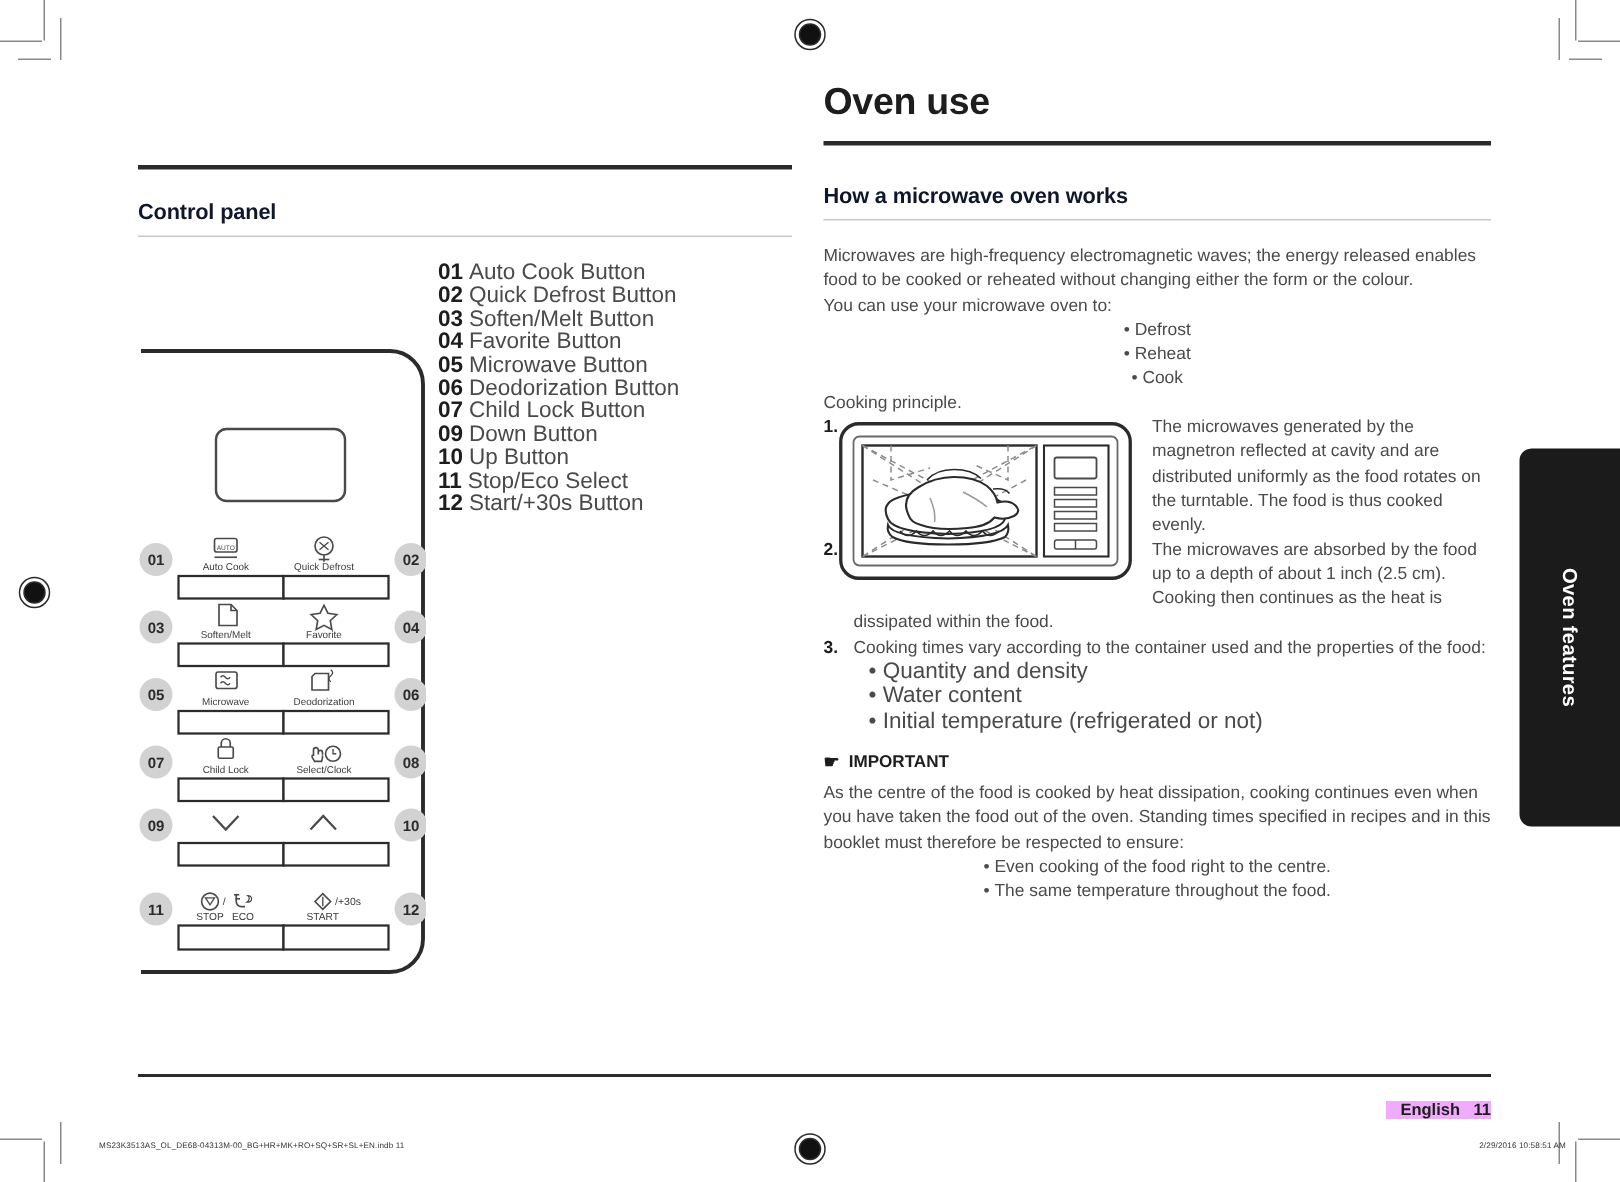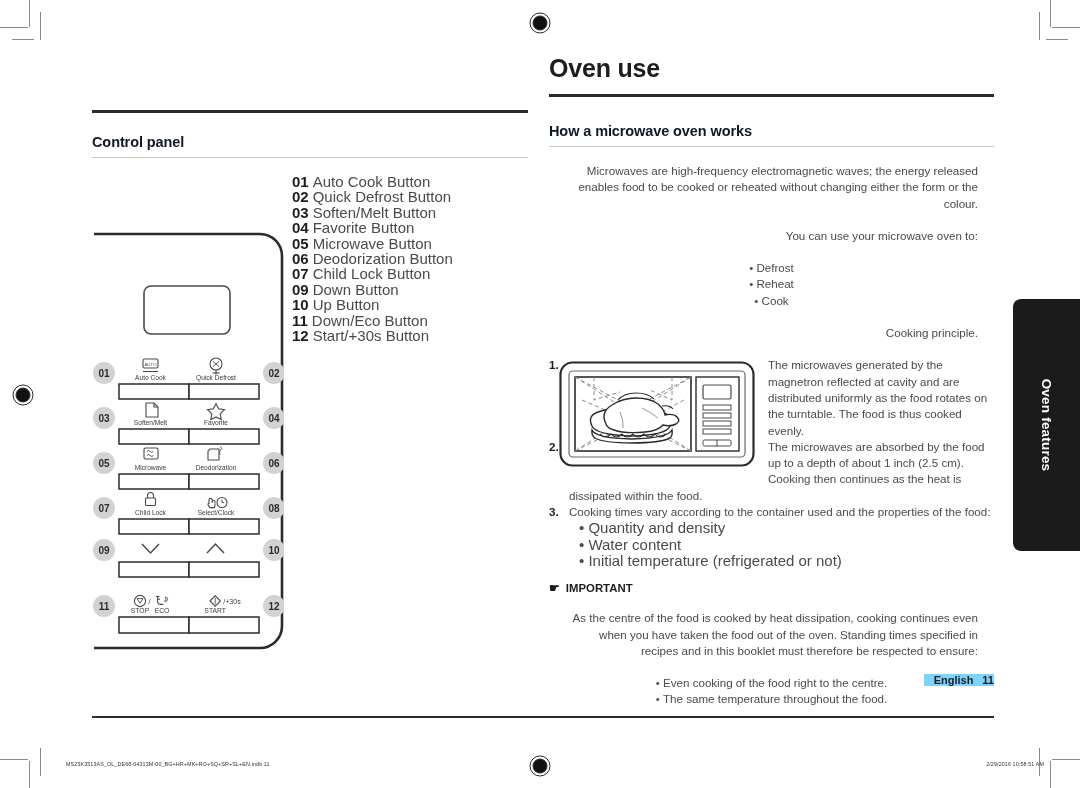--- a/index.html
+++ b/index.html
@@ -100,22 +100,21 @@
     color: #0f172a;
     margin: 0 0 7px 0;
     letter-spacing: -0.1px;
   }
   .rule-thin { height: 1px; background: #c8c8c8; margin-bottom: 16px; }
 
   .body-text {
     font-size: 11.6px;
     line-height: 16.3px;
     color: #4a4a4a;
-    margin: 16px;
-    text-align: right;
+    margin: 0;
   }
   .bullets { list-style: none; margin: 0; padding: 0; }
   .bullets li {
     font-size: 11.6px;
     line-height: 16.3px;
     color: #4a4a4a;
     text-align: center;
   }
   .bullets li::before { content: "\2022\00a0"; }
 
@@ -188,25 +187,25 @@
 
   
   .footer-rule {
     position: absolute;
     left: 92px; top: 716px;
     width: 902px; height: 2px;
     background: #2b2b2b;
   }
   .footer-page {
     position: absolute;
-    right: 86px; top: 674px;
+    right: 86px; top: 734px;
     font-size: 11px;
     font-weight: bold;
     color: #1d1d1d;
-    background: #7dd3fc;
+    background: #f0abfc;
     padding-left: 10px;
   }
   .footer-page .pg { margin-left: 9px; }
   .imprint-left {
     position: absolute;
     left: 66px; top: 761px;
     font-size: 5.4px;
     color: #333;
     letter-spacing: 0.1px;
     white-space: nowrap;
@@ -264,21 +263,21 @@
       <ul class="cp-list">
         <li><span class="num">01</span><span>Auto Cook Button</span></li>
         <li><span class="num">02</span><span>Quick Defrost Button</span></li>
         <li><span class="num">03</span><span>Soften/Melt Button</span></li>
         <li><span class="num">04</span><span>Favorite Button</span></li>
         <li><span class="num">05</span><span>Microwave Button</span></li>
         <li><span class="num">06</span><span>Deodorization Button</span></li>
         <li><span class="num">07</span><span>Child Lock Button</span></li>
         <li><span class="num">09</span><span>Down Button</span></li>
         <li><span class="num">10</span><span>Up Button</span></li>
-        <li><span class="num">11</span><span>Down/Eco Button</span></li>
+        <li><span class="num">11</span><span>Stop/Eco Select</span></li>
         <li><span class="num">12</span><span>Start/+30s Button</span></li>
       </ul>
 
       <svg class="cp-art" viewBox="0 0 192 418">
 
         <path d="M2 2 H168 a22 22 0 0 1 22 22 V394 a22 22 0 0 1 -22 22 H2" fill="#ffffff" stroke="#2b2b2b" stroke-width="2.6" stroke-linejoin="round"></path>
 
         <rect x="52" y="54" width="86" height="48" rx="7" ry="7" fill="#fff" stroke="#4a4a4a" stroke-width="1.6"></rect>
 
         <g stroke="#4a4a4a" stroke-width="1.1" fill="none" font-family="Liberation Sans, sans-serif">

